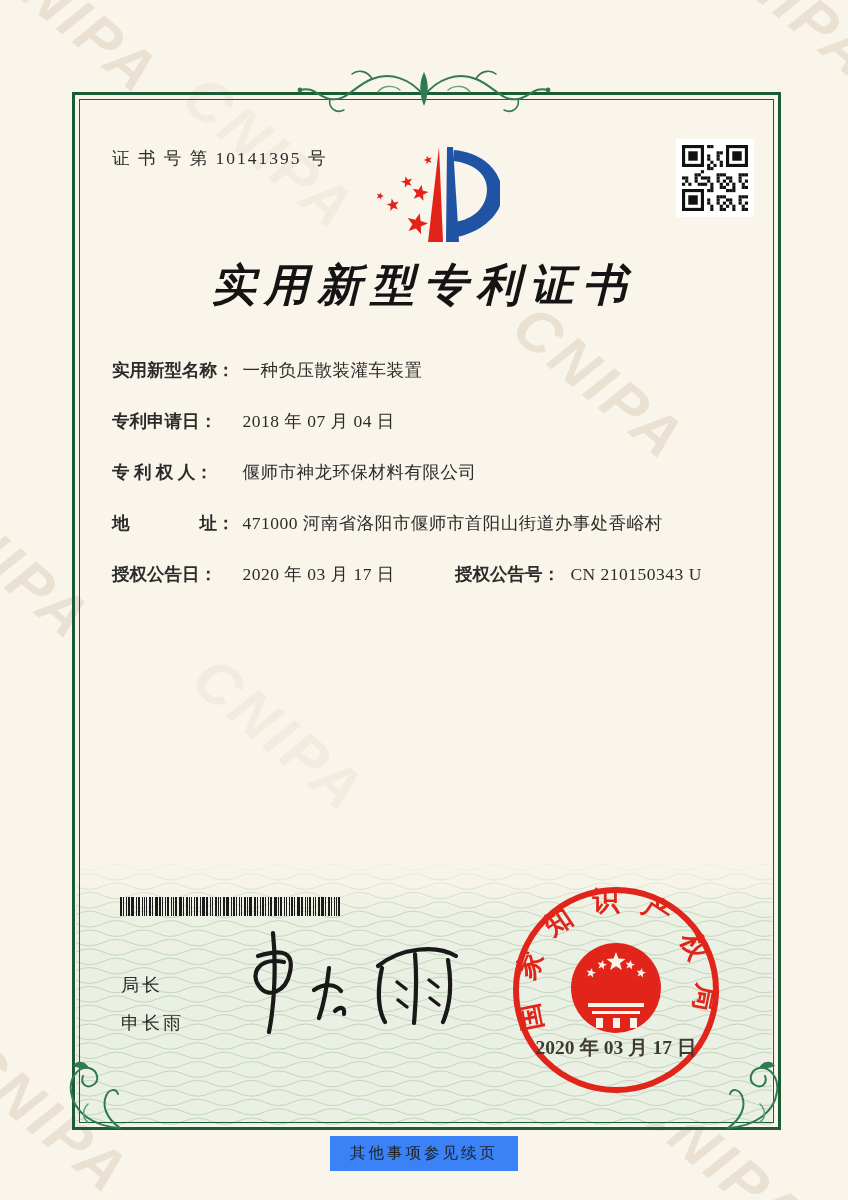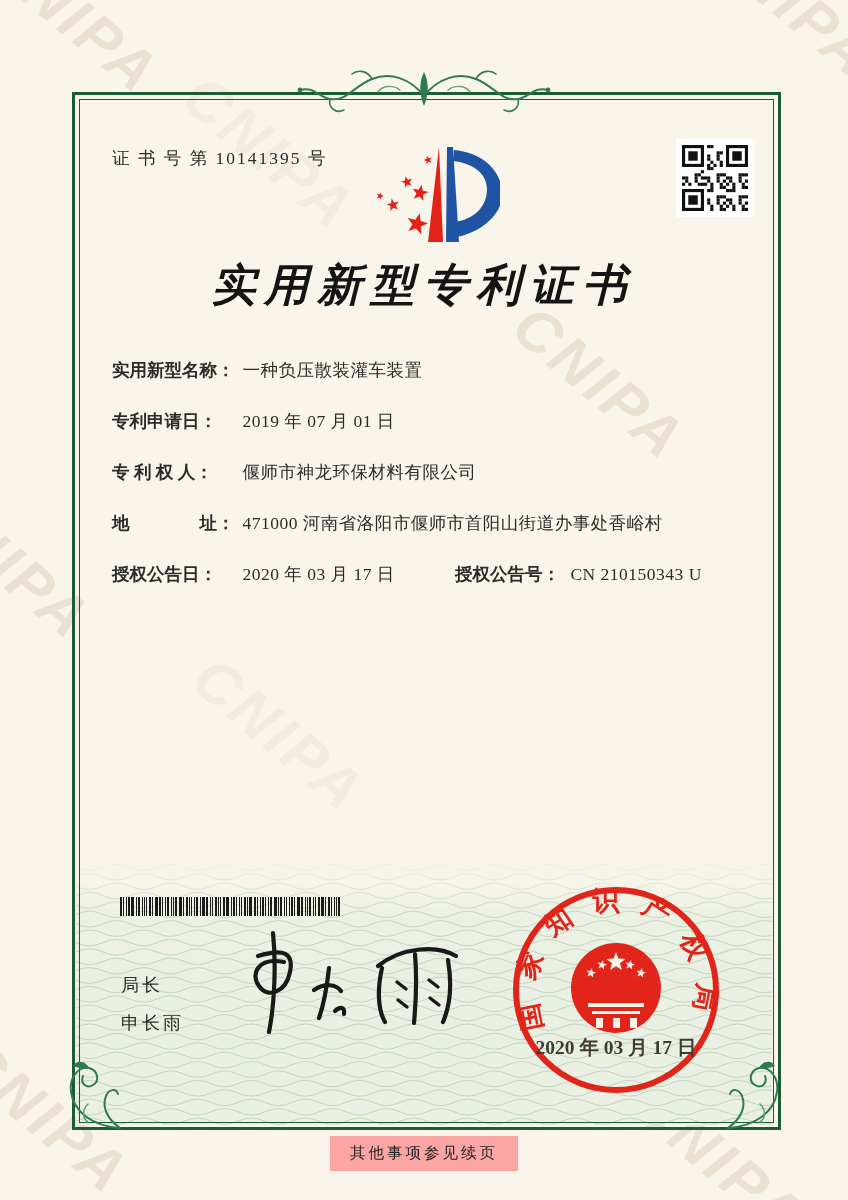--- a/index.html
+++ b/index.html
@@ -73,21 +73,21 @@
   .signer-title{position:absolute;left:121px;top:973px;font-size:18px;letter-spacing:3px;z-index:4;}
   .signer-name{position:absolute;left:121px;top:1011px;font-size:18px;letter-spacing:3px;z-index:4;}
   .signature{position:absolute;left:232px;top:926px;z-index:4;}
   .seal{position:absolute;left:503px;top:882px;width:230px;height:220px;z-index:5;color:var(--seal-red);}
   .page-info{
     position:absolute;left:72px;top:1092px;width:703px;text-align:center;
     font-size:14px;letter-spacing:2px;color:#333;z-index:4;
   }
   .note{
     position:absolute;left:50%;top:1136px;transform:translateX(-50%);
-    background:#fca5a5;padding:7px 20px;font-size:15.5px;letter-spacing:3px;
+    background:#3b82f6;padding:7px 20px;font-size:15.5px;letter-spacing:3px;
     color:#1f1f1f;z-index:4;white-space:nowrap;
   }
 </style>
 </head>
 <body>
 
 <div class="cert">
 
   <div class="wm" style="left:-28px;top:-18px;">CNIPA</div>
   <div class="wm" style="left:688px;top:-34px;">CNIPA</div>
@@ -298,21 +298,21 @@
 
   <div class="title">实用新型专利证书</div>
 
   <div class="fields">
     <div class="frow">
       <span class="flabel">实用新型名称：</span>
       <span class="fvalue">一种负压散装灌车装置</span>
     </div>
     <div class="frow">
       <span class="flabel">专利申请日：</span>
-      <span class="fvalue">2019 年 07 月 01 日</span>
+      <span class="fvalue">2018 年 07 月 04 日</span>
     </div>
     <div class="frow">
       <span class="flabel">专 利 权 人：</span>
       <span class="fvalue">偃师市神龙环保材料有限公司</span>
     </div>
     <div class="frow">
       <span class="flabel">地　　　　址：</span>
       <span class="fvalue">471000 河南省洛阳市偃师市首阳山街道办事处香峪村</span>
     </div>
     <div class="frow">

